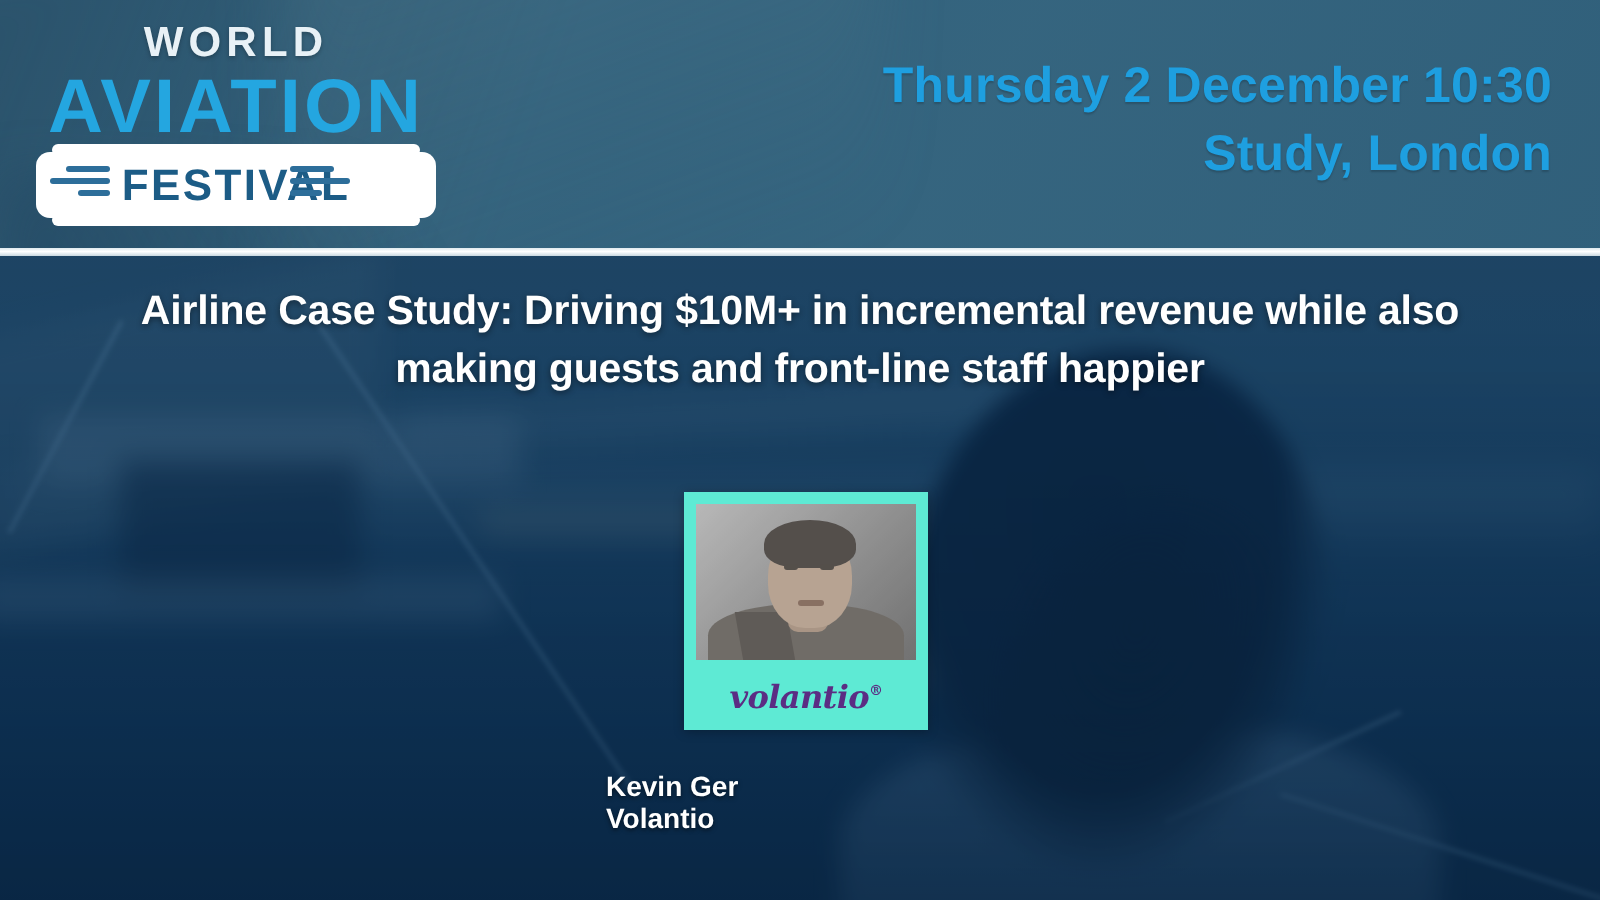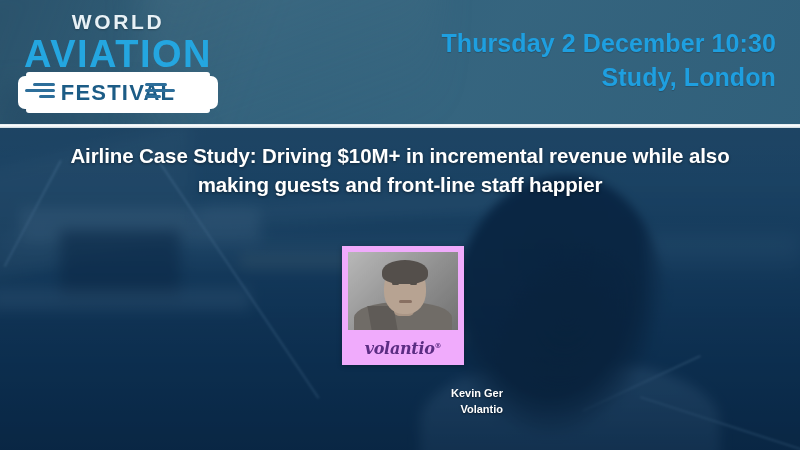--- a/index.html
+++ b/index.html
@@ -232,21 +232,21 @@
     font-size:20.5px; font-weight:700;
     line-height:29px;
     letter-spacing:-.1px;
     text-shadow:0 1px 3px rgba(0,0,0,.45);
   }
 
   
   .speaker-card {
     position:absolute; left:342px; top:246px;
     width:122px; height:119px;
-    background:#f0abfc;
+    background:#5eead4;
     padding:6px 6px 16px 6px;
     box-shadow:0 1px 5px rgba(0,0,0,.28);
   }
   .headshot {
     position:relative;
     width:110px; height:78px;
     margin:0 auto;
     overflow:hidden;
     background:linear-gradient(150deg,#b9b9b9 0%,#9e9e9e 40%,#868686 100%);
   }
@@ -298,23 +298,23 @@
     font-weight:700;
     font-style:italic;
     letter-spacing:-.3px;
     font-family:"DejaVu Serif", serif;
   }
   .volantio sup { font-size:7px; vertical-align:super; }
 
   
   .speaker-name {
     position:absolute; left:303px; top:385px; width:200px;
-    text-align:right;
+    text-align:left;
     color:#ffffff;
-    font-size:11px; font-weight:700;
+    font-size:14px; font-weight:700;
     line-height:16px;
     text-shadow:0 1px 2px rgba(0,0,0,.5);
   }
 </style>
 </head>
 <body>
 
 <div id="stage">
 
   <div class="bg-photo">

